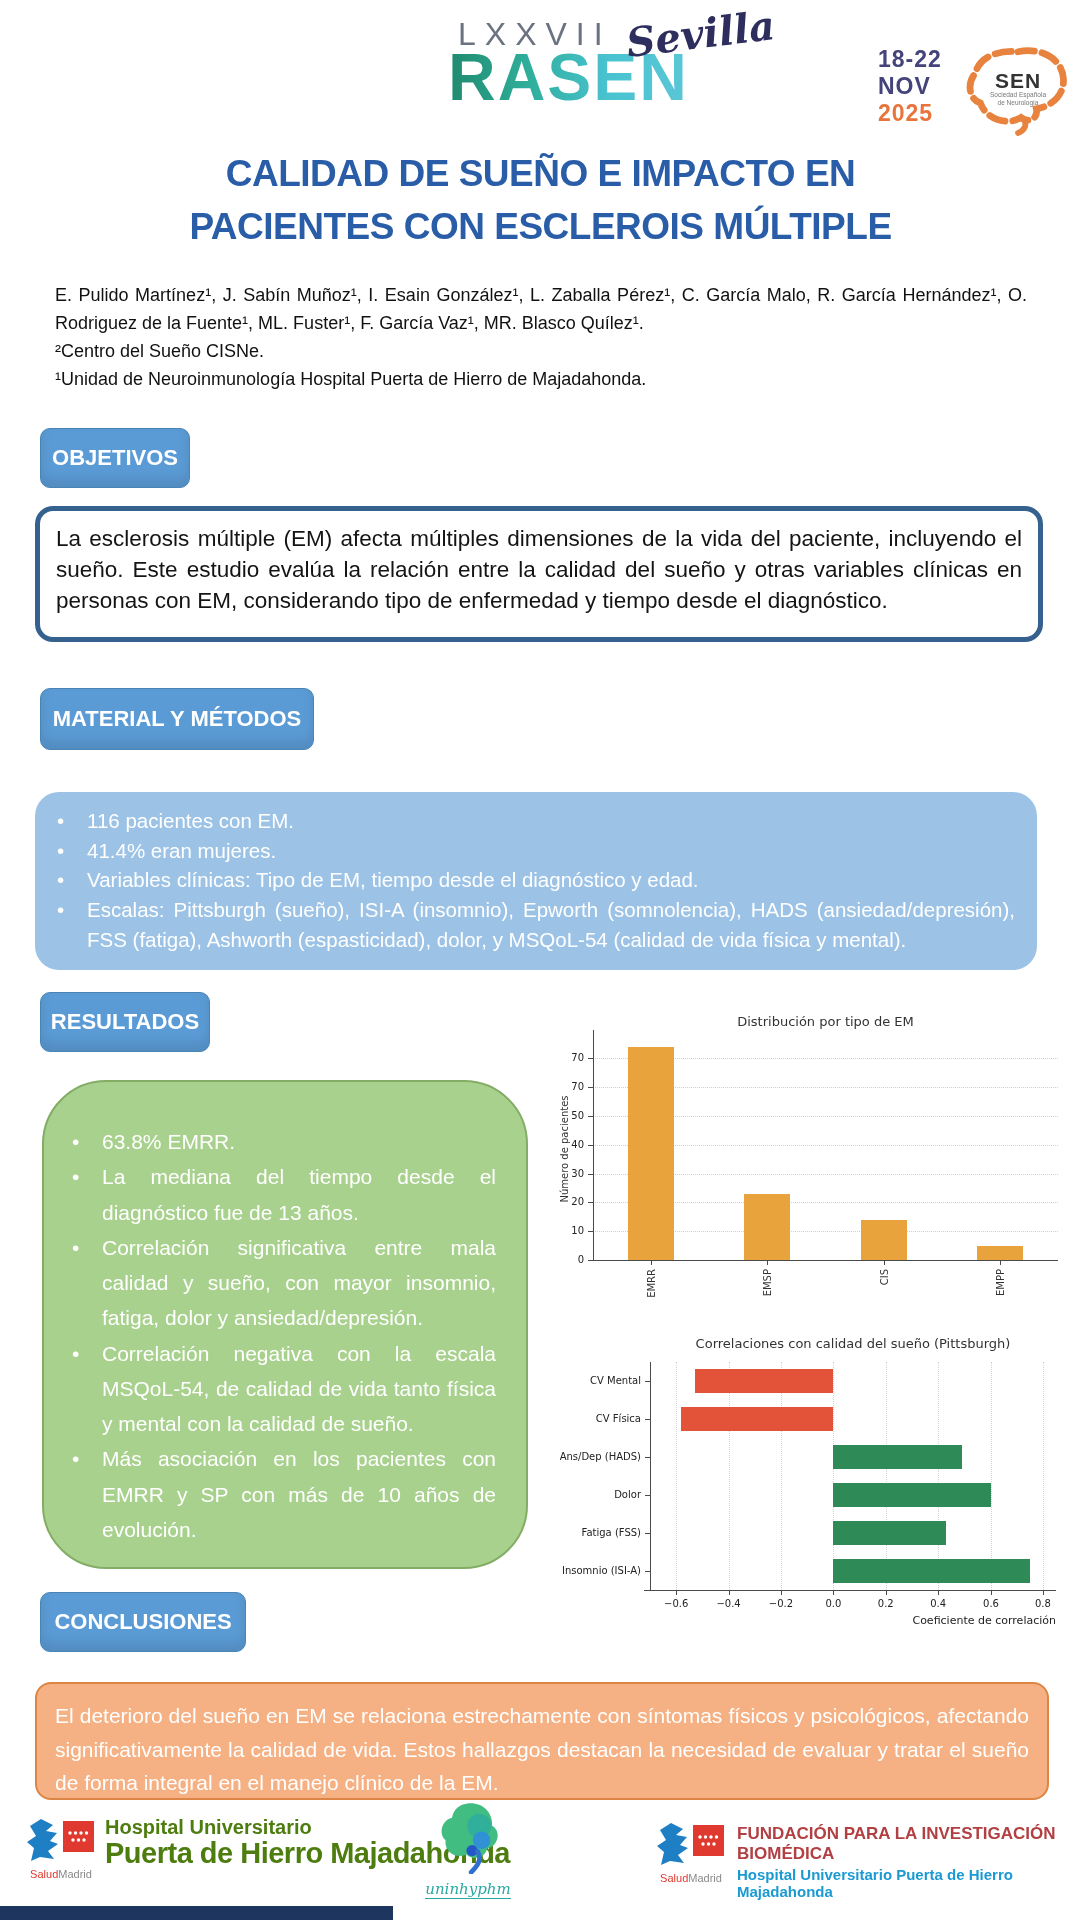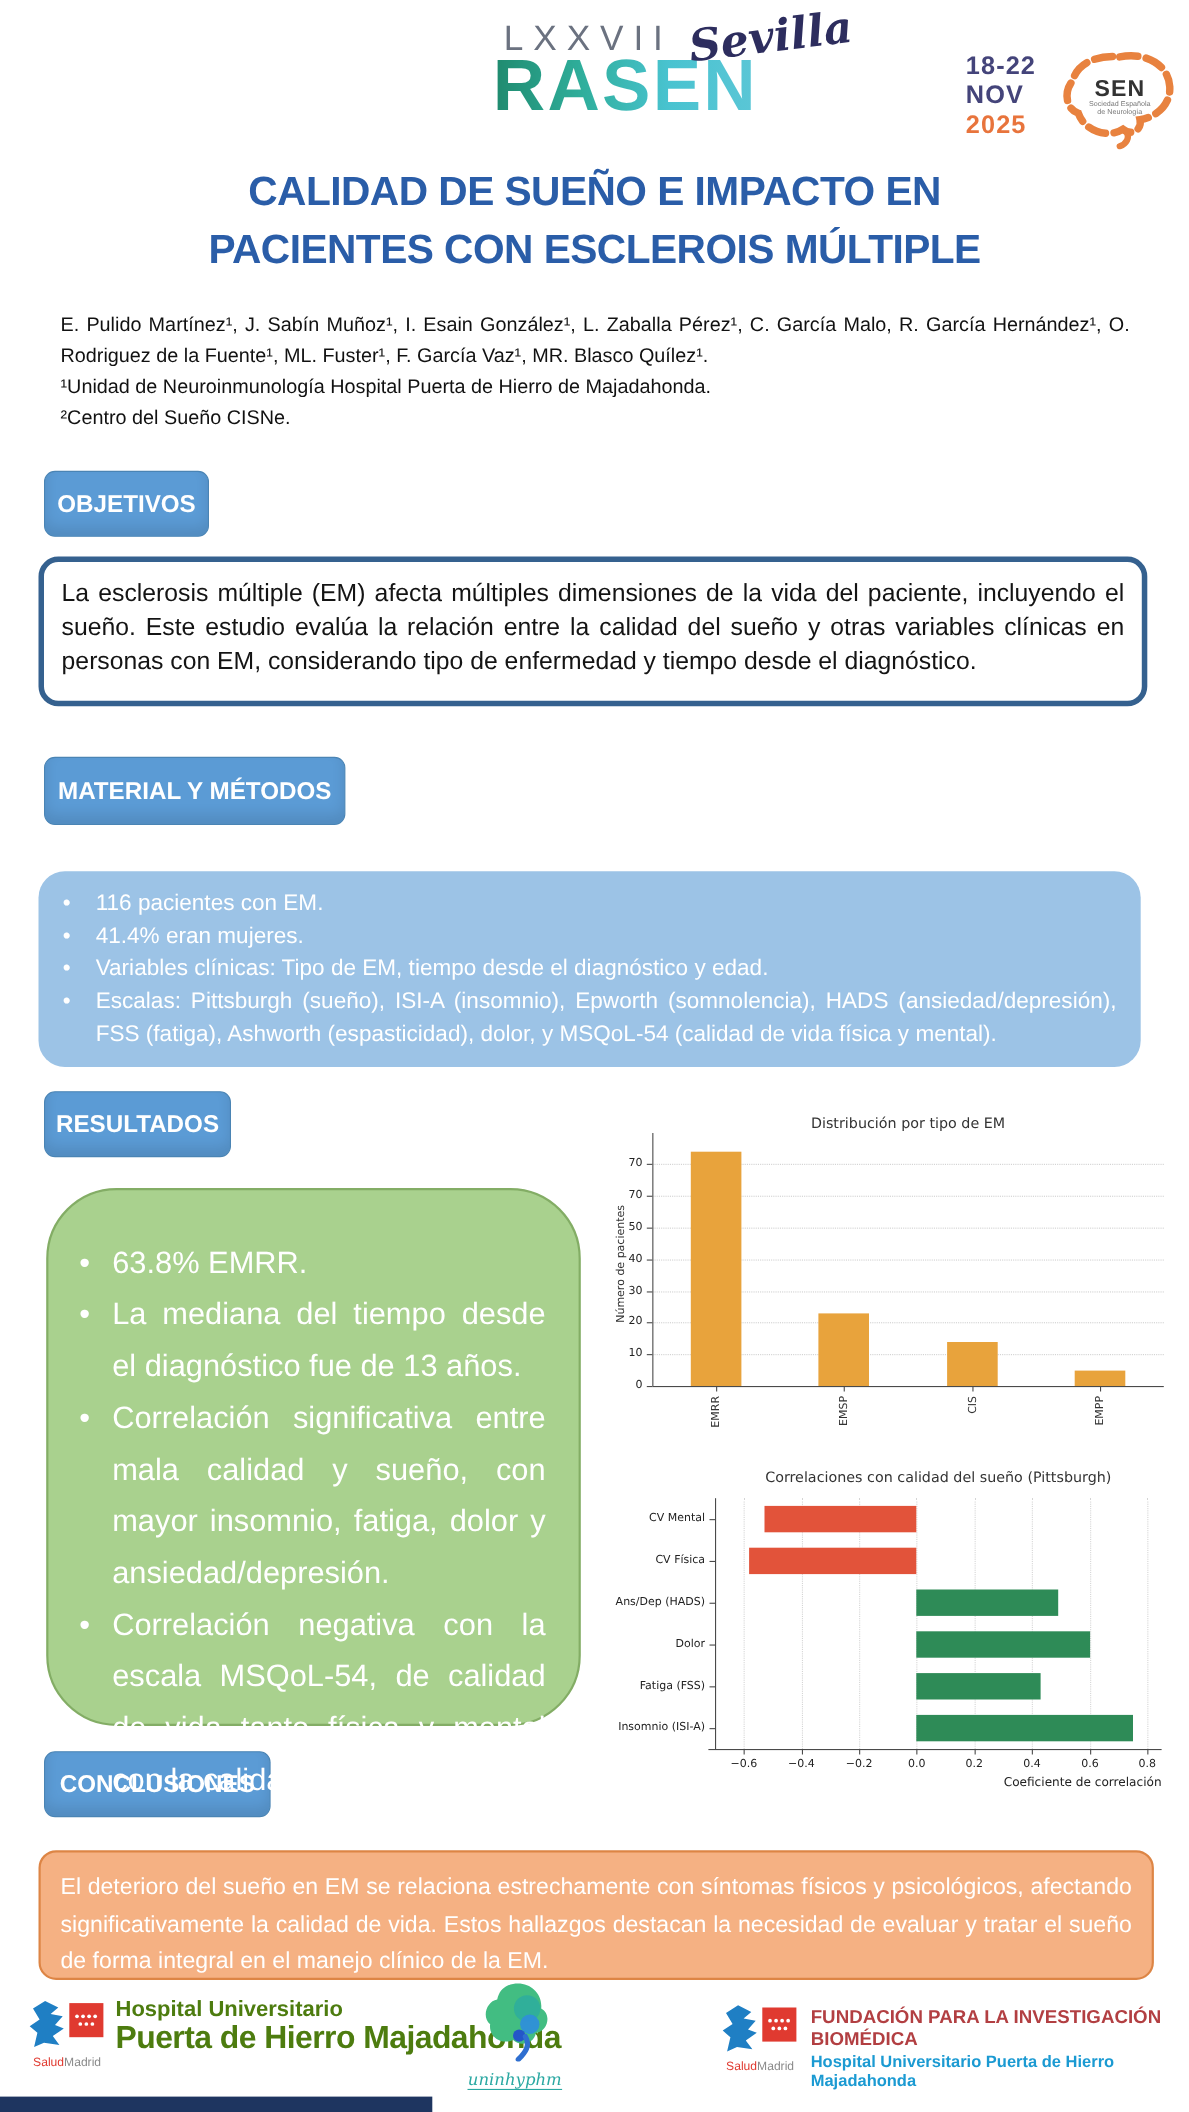--- a/index.html
+++ b/index.html
@@ -41,21 +41,21 @@
   .met-box{position:absolute;left:35px;top:792px;width:958px;height:150px;background:#9cc3e6;border-radius:24px;
            padding:14px 22px;color:#fff;}
   .res-box{position:absolute;left:42px;top:1080px;width:424px;height:403px;background:#a9d18e;border:2px solid #83ad65;
            border-radius:64px;padding:42px 30px 40px 28px;color:#fff;}
   .con-box{position:absolute;left:35px;top:1682px;width:974px;height:84px;background:#f5b183;border:2px solid #dd8545;
            border-radius:16px;padding:15px 18px;color:#fff;font-size:21px;line-height:1.6;text-align:justify;}
 
   ul.bullets{list-style:none;margin:0;padding:0;}
   ul.bullets li{display:flex;}
   .met-box li{font-size:20.5px;line-height:1.45;}
-  .res-box li{font-size:28px;line-height:1.68;justify-content:center;}
+  .res-box li{font-size:21px;line-height:1.68;justify-content:center;}
   .dot{flex:0 0 30px;}
   .dot::before{content:"\2022";}
   .btxt{flex:1;text-align:justify;}
 
   
   .chart{position:absolute;background:#fff;font-family:"DejaVu Sans",sans-serif;color:#333;}
   .chart div{position:absolute;}
   .ct{text-align:center;font-size:13px;color:#333;white-space:nowrap;}
   .gl-h{border-top:1px dotted #cfcfcf;height:0;}
   .gl-v{border-left:1px dotted #d4d4d4;width:0;}
@@ -116,22 +116,22 @@
     </div>
   </div>
 
   <div class="title">
     <div>CALIDAD DE SUEÑO E IMPACTO EN</div>
     <div>PACIENTES CON ESCLEROIS MÚLTIPLE</div>
   </div>
 
   <div class="authors">
     <p>E. Pulido Martínez¹,  J. Sabín Muñoz¹, I. Esain González¹, L. Zaballa Pérez¹, C. García Malo, R. García Hernández¹, O. Rodriguez de la Fuente¹, ML. Fuster¹, F. García Vaz¹, MR. Blasco Quílez¹.</p>
+    <p>²Centro del Sueño CISNe.</p>
     <p>¹Unidad de Neuroinmunología Hospital Puerta  de Hierro de Majadahonda.</p>
-    <p>²Centro del Sueño CISNe.</p>
   </div>
 
   <div class="sec-hdr" id="hdr-objetivos">OBJETIVOS</div>
   <div class="sec-hdr" id="hdr-metodos">MATERIAL Y MÉTODOS</div>
   <div class="sec-hdr" id="hdr-resultados">RESULTADOS</div>
   <div class="sec-hdr" id="hdr-conclusiones">CONCLUSIONES</div>
 
   <div class="obj-box">La esclerosis múltiple (EM) afecta múltiples dimensiones de la vida del paciente, incluyendo el sueño. Este estudio evalúa la relación entre la calidad del sueño y otras variables clínicas en personas con EM, considerando tipo de enfermedad y tiempo desde el diagnóstico.</div>
 
   <div class="met-box">

